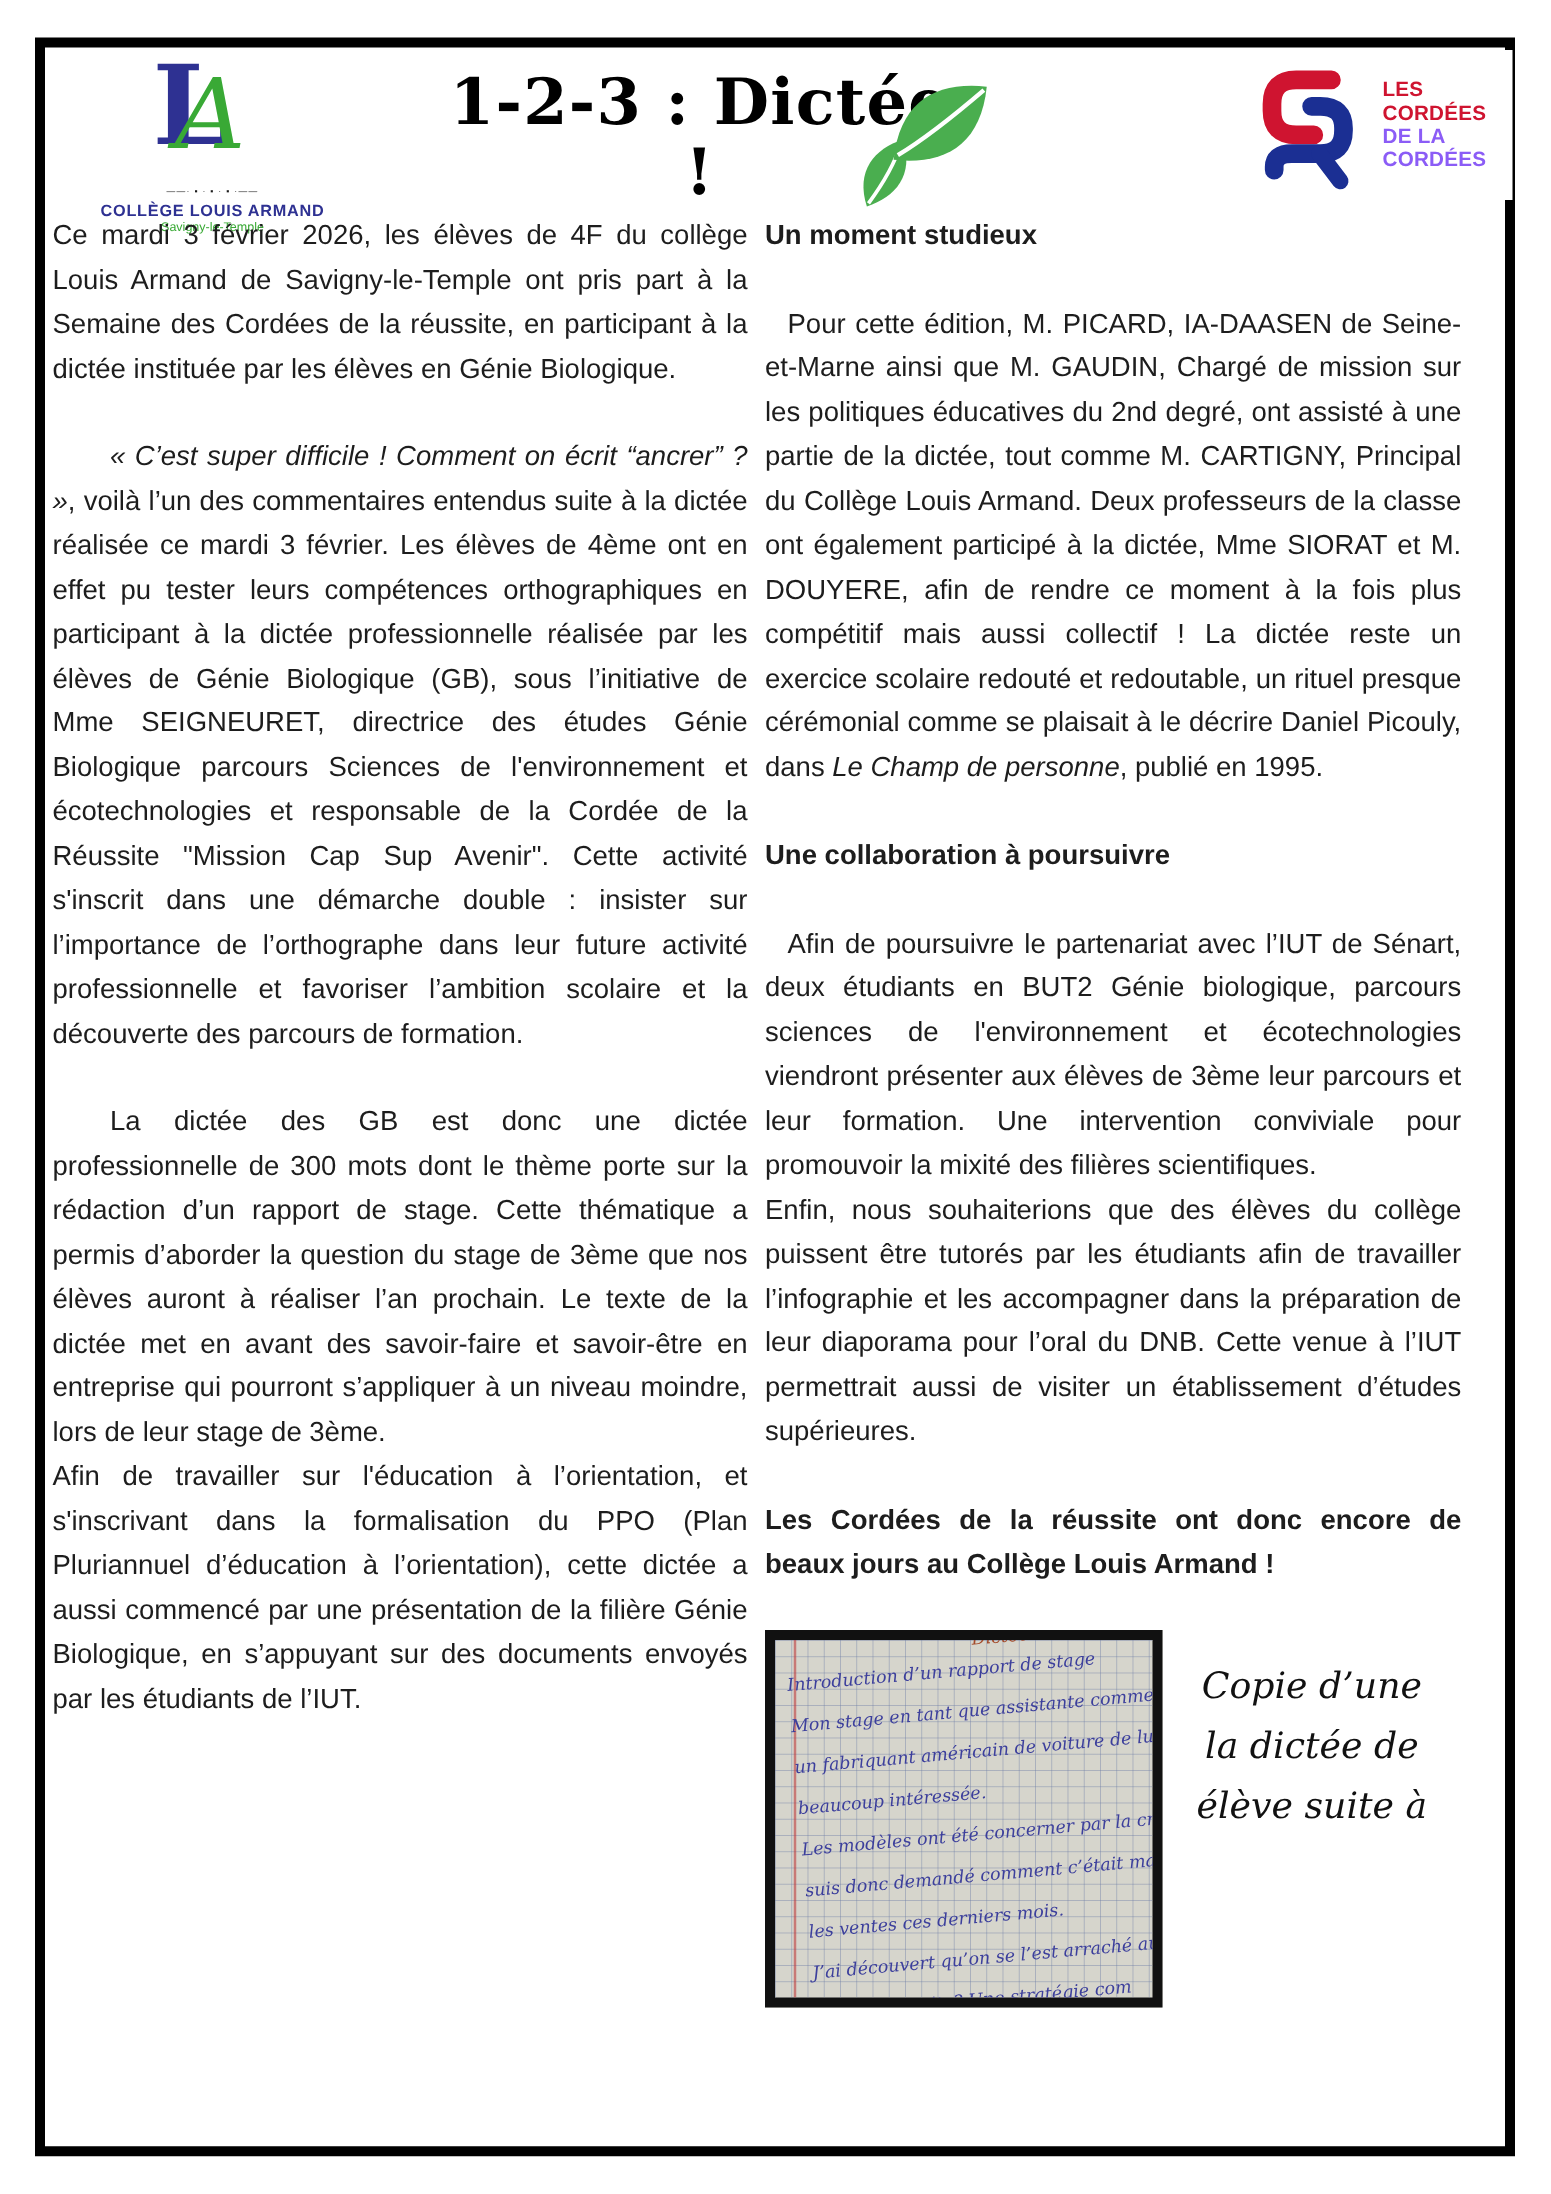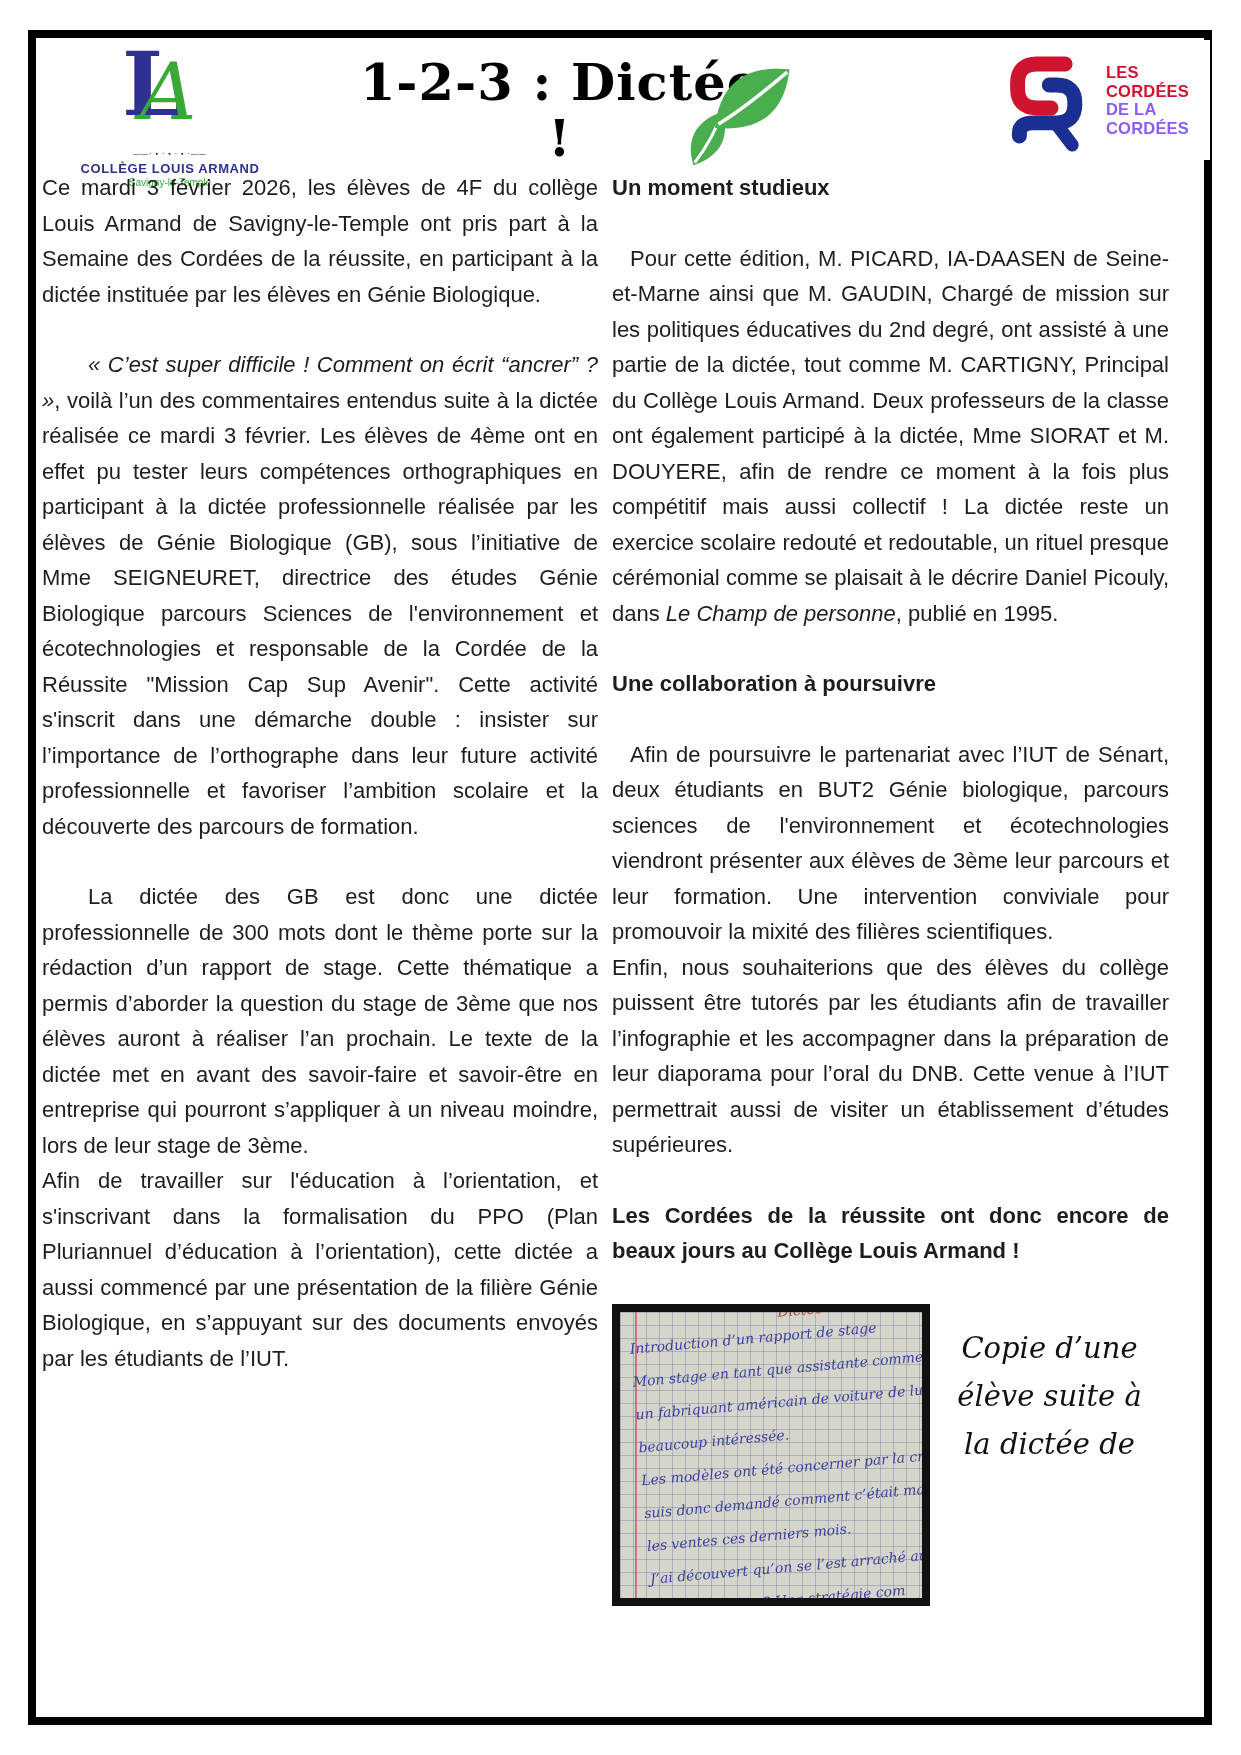--- a/index.html
+++ b/index.html
@@ -156,18 +156,18 @@
         <div>Les modèles ont été concerner par la crise, je</div>
         <div>suis donc demandé comment c’était maintenu</div>
         <div>les ventes ces derniers mois.</div>
         <div>J’ai découvert qu’on se l’est arraché aujou</div>
         <div>une tel réussite? Une stratégie com</div>
       </div>
     </div>
     <div class="caption-wrap">
       <div class="caption">
         <div>Copie d’une</div>
+        <div>la dictée de</div>
         <div>élève suite à</div>
-        <div>la dictée de</div>
       </div>
     </div>
   </div>
 </div>
 
 </body></html>

